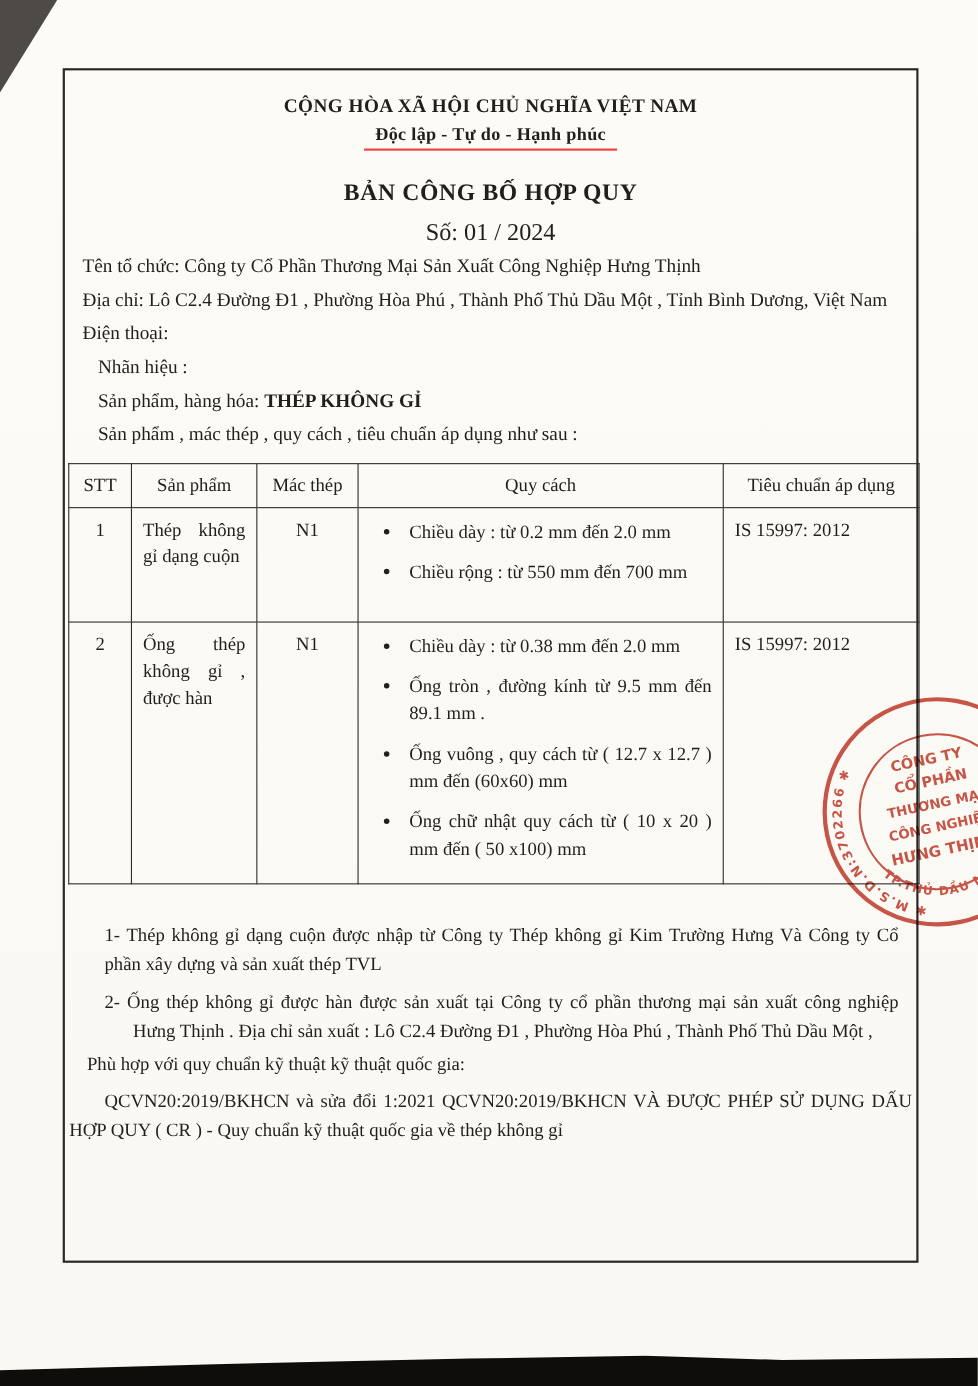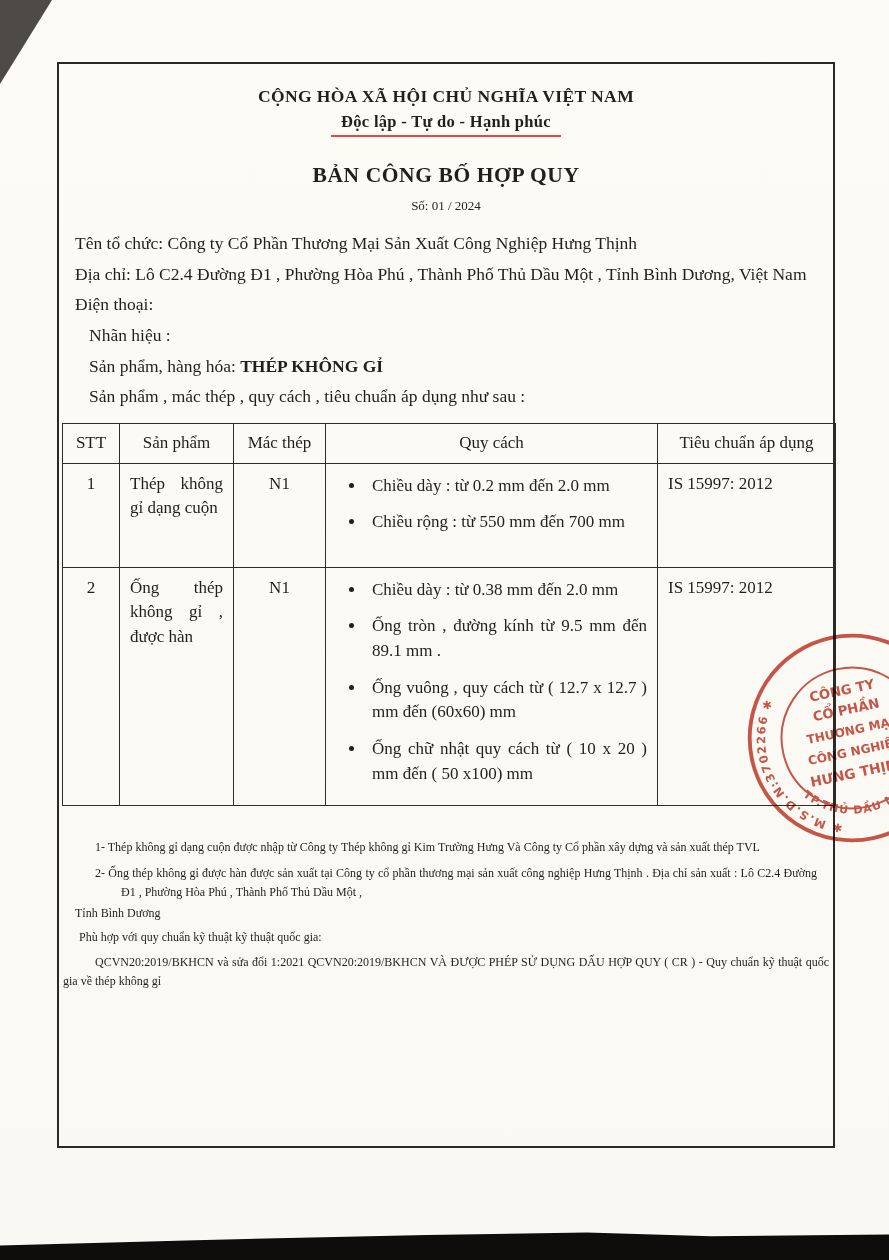--- a/index.html
+++ b/index.html
@@ -34,21 +34,21 @@
   }
   .nat-motto-wrap{text-align:center;margin-top:5px;}
   .nat-motto{
     display:inline-block;font-weight:bold;font-size:16.5px;
     border-bottom:2px solid #ef4444;padding:0 10px 3px 10px;letter-spacing:.3px;
   }
   .doc-title{
     text-align:center;font-weight:bold;font-size:21.5px;letter-spacing:.6px;
     margin:26px 0 10px 0;
   }
-  .doc-number{text-align:center;font-size:13px;margin-bottom:16px;}
+  .doc-number{text-align:center;font-size:22px;margin-bottom:4px;}
 
   .para{margin:0 0 3px 0;font-size:17.5px;line-height:1.58;text-align:justify;}
   .para.indent{padding-left:14px;}
   .para b{font-weight:bold;}
 
   
   .spec-table{
     border-collapse:collapse;table-layout:fixed;width:773px;
     margin:12px 0 0 -13px;font-size:17px;line-height:1.45;
   }
@@ -64,21 +64,21 @@
   td.c-stt{text-align:center;}
   td.c-mac{text-align:center;}
   td.c-sp{text-align:justify;}
   td.c-qc ul{margin:2px 0 0 0;padding-left:30px;list-style:disc;}
   td.c-qc li{margin-bottom:12px;padding-left:6px;text-align:justify;}
   td.c-qc li:last-child{margin-bottom:2px;}
   tr.r1 td{height:104px;}
   tr.r2 td{height:238px;}
 
   
-  .notes{margin-top:32px;font-size:12px;line-height:1.6;}
+  .notes{margin-top:32px;font-size:17px;line-height:1.6;}
   .note{margin:0 0 7px 20px;text-align:justify;}
   .note.n2{padding-left:26px;text-indent:-26px;margin-bottom:2px;}
   .province{margin:0 0 4px 0;}
   .conf-intro{margin:2px 0 6px 4px;}
   .conf-text{
     margin:0 -12px 0 -12px;text-indent:32px;text-align:justify;line-height:1.62;
   }
   p{margin:0;}
 
   
@@ -152,21 +152,20 @@
               </ul>
             </td>
           <td class="c-tc">IS 15997: 2012</td>
         </tr>
       </tbody>
     </table>
 
     <div class="notes">
       <p class="note n1">1- Thép không gỉ dạng cuộn được nhập từ Công ty Thép không gỉ Kim Trường Hưng Và Công ty Cổ phần xây dựng và sản xuất thép TVL</p>
       <p class="note n2">2- Ống thép không gỉ được hàn được sản xuất tại Công ty cổ phần thương mại sản xuất công nghiệp Hưng Thịnh . Địa chỉ sản xuất : Lô C2.4 Đường Đ1 , Phường Hòa Phú , Thành Phố Thủ Dầu Một ,</p>
-      <p class="province">Tỉnh Bình Dương</p>
       <p class="conf-intro">Phù hợp với quy chuẩn kỹ thuật kỹ thuật quốc gia:</p>
       <p class="conf-text">QCVN20:2019/BKHCN và sửa đổi 1:2021 QCVN20:2019/BKHCN VÀ ĐƯỢC PHÉP SỬ DỤNG DẤU HỢP QUY ( CR ) -  Quy chuẩn kỹ thuật quốc gia về thép không gỉ</p>
     </div>
 
   </div>
 
   <svg class="stamp" viewBox="0 0 200 200" width="220" height="220" aria-hidden="true">
     <g transform="rotate(-12 100 100)">
       <circle cx="100" cy="100" r="93" fill="none" stroke="#c0392b" stroke-width="3.5"></circle>
       <circle cx="100" cy="100" r="64" fill="none" stroke="#c0392b" stroke-width="1.8"></circle>

